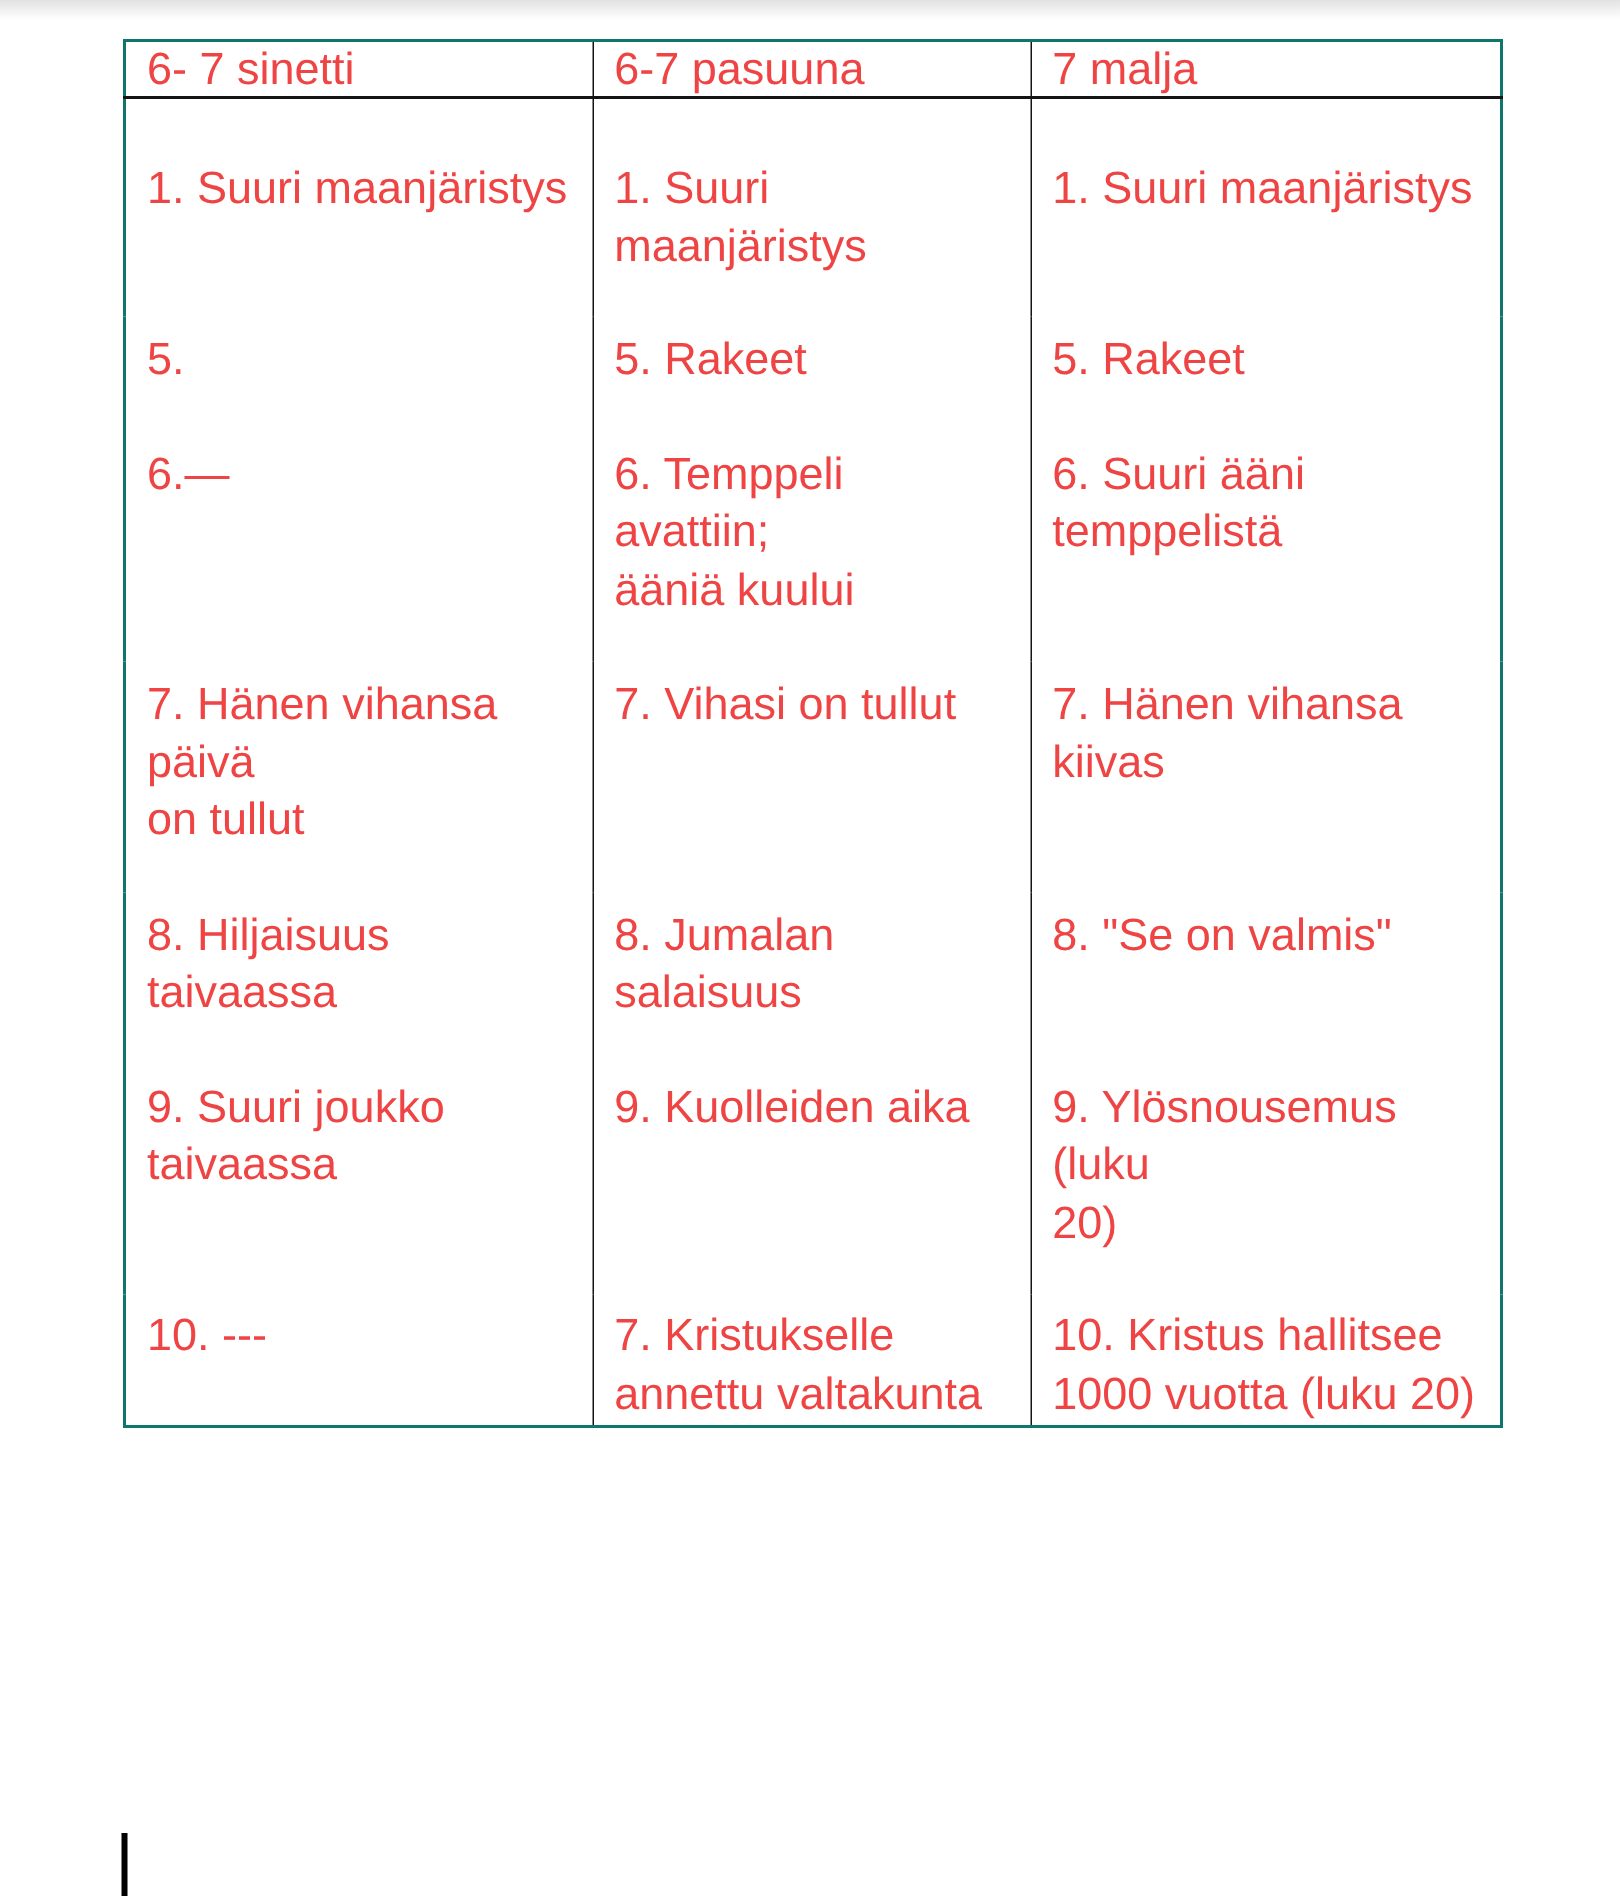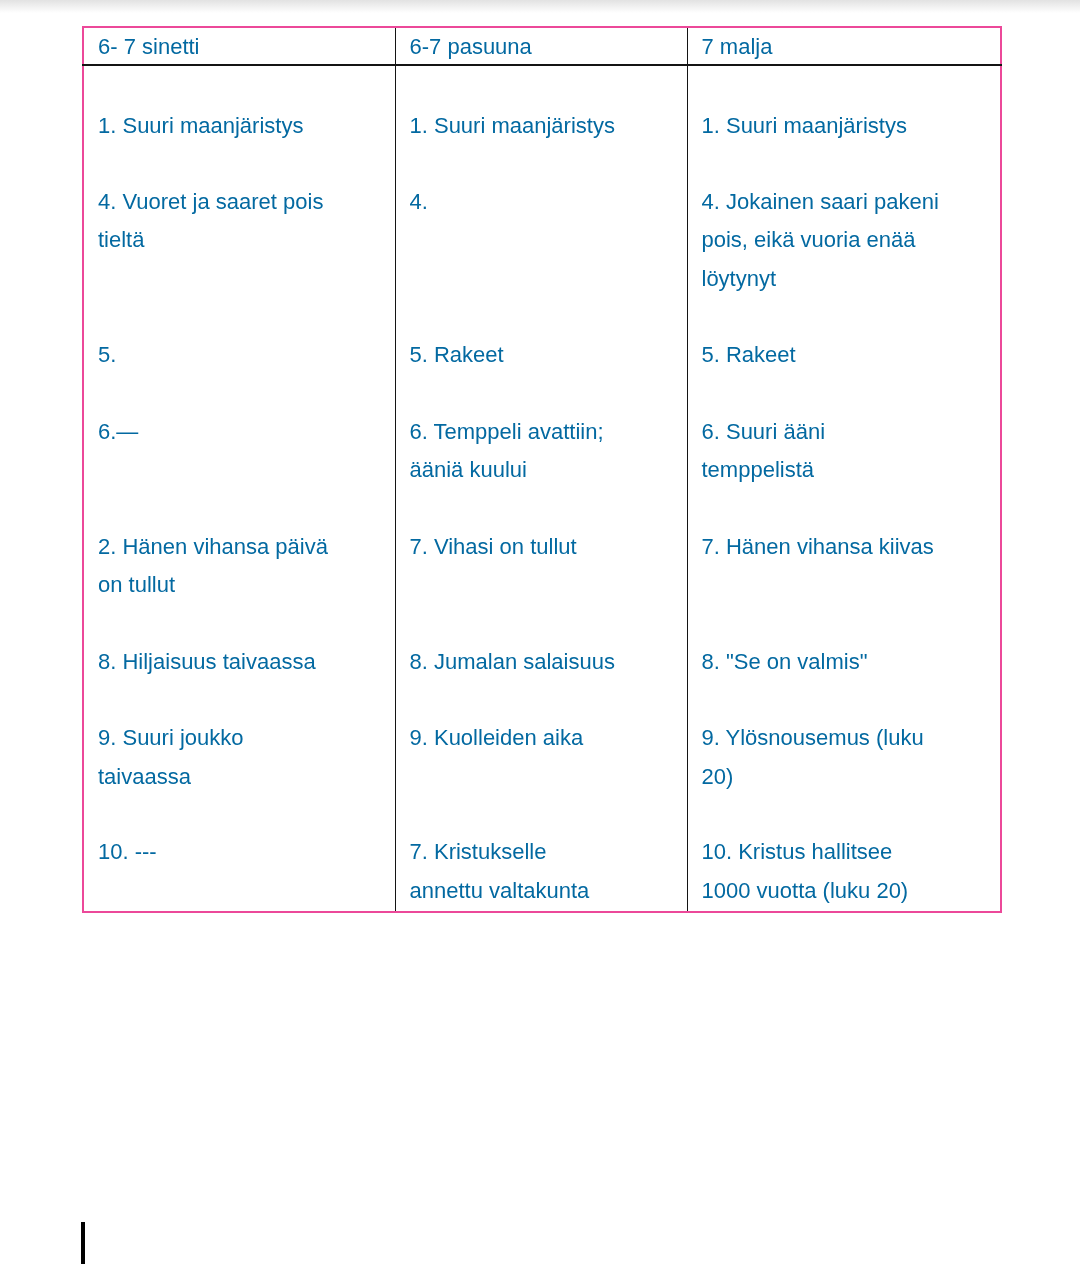--- a/index.html
+++ b/index.html
@@ -21,23 +21,23 @@
     width: 1080px; height: 13px;
     background: linear-gradient(180deg, #e2e2e2 0%, #f2f2f2 55%, #ffffff 100%);
   }
   table.doc-table {
     position: absolute;
     left: 82px;
     top: 26px;
     width: 918px;
     border-collapse: collapse;
     table-layout: fixed;
-    border: 2px solid #ec4899;
-    font-size: 22px;
-    color: #0369a1;
+    border: 2px solid #0f766e;
+    font-size: 30px;
+    color: #ef4444;
   }
   col.c1 { width: 312px; }
   col.c2 { width: 292px; }
   col.c3 { width: 314px; }
   .doc-table th, .doc-table td {
     text-align: left;
     vertical-align: top;
     font-weight: 400;
     white-space: pre-line;
     overflow: hidden;
@@ -90,41 +90,33 @@
       <th>7 malja</th>
     </tr>
   </thead>
   <tbody>
     <tr class="row-first">
       <td>1. Suuri maanjäristys</td>
       <td>1. Suuri maanjäristys</td>
       <td>1. Suuri maanjäristys</td>
     </tr>
     <tr>
-      <td>4. Vuoret ja saaret pois
-tieltä</td>
-      <td>4.</td>
-      <td>4. Jokainen saari pakeni
-pois, eikä vuoria enää
-löytynyt</td>
-    </tr>
-    <tr>
       <td>5.</td>
       <td>5. Rakeet</td>
       <td>5. Rakeet</td>
     </tr>
     <tr>
       <td>6.—</td>
       <td>6. Temppeli avattiin;
 ääniä kuului</td>
       <td>6. Suuri ääni
 temppelistä</td>
     </tr>
     <tr>
-      <td>2. Hänen vihansa päivä
+      <td>7. Hänen vihansa päivä
 on tullut</td>
       <td>7. Vihasi on tullut</td>
       <td>7. Hänen vihansa kiivas</td>
     </tr>
     <tr>
       <td>8. Hiljaisuus taivaassa</td>
       <td>8. Jumalan salaisuus</td>
       <td>8. "Se on valmis"</td>
     </tr>
     <tr>

